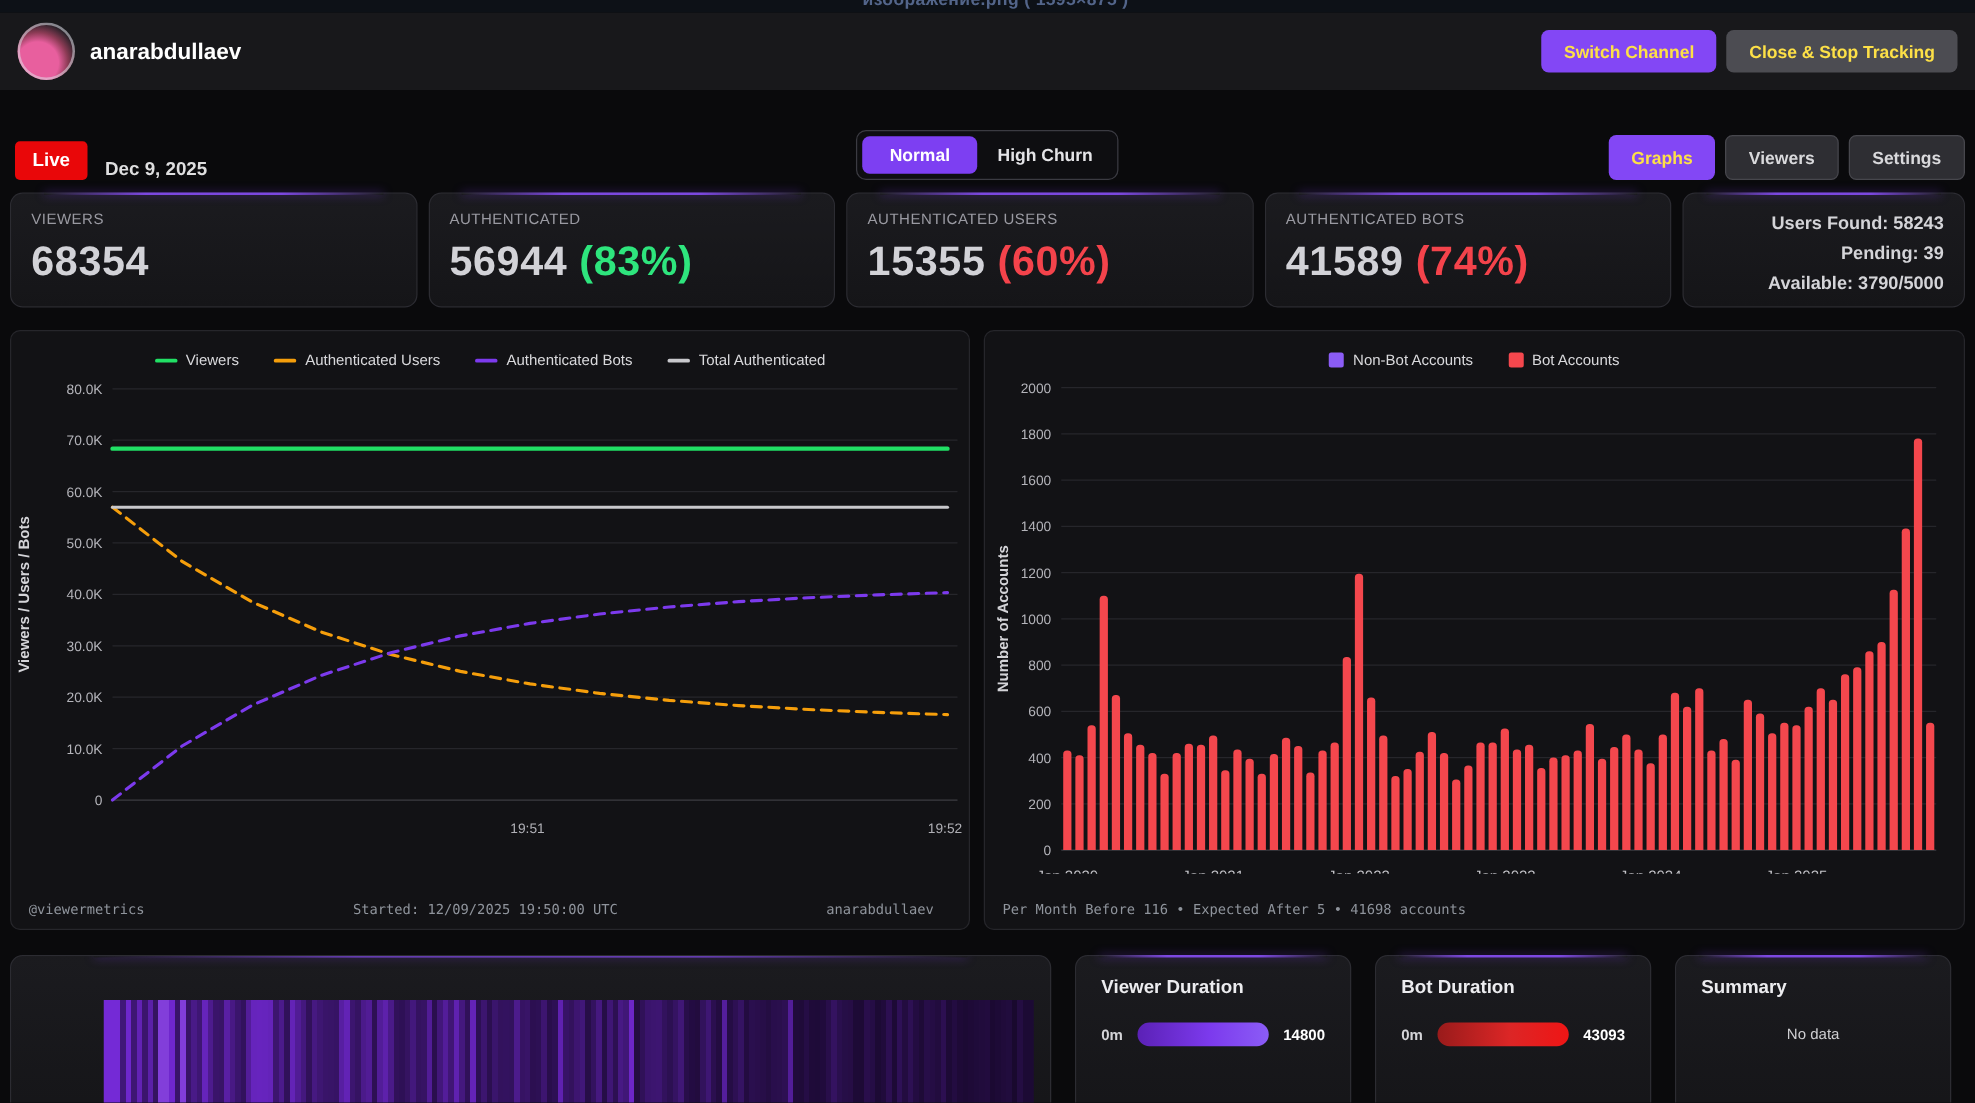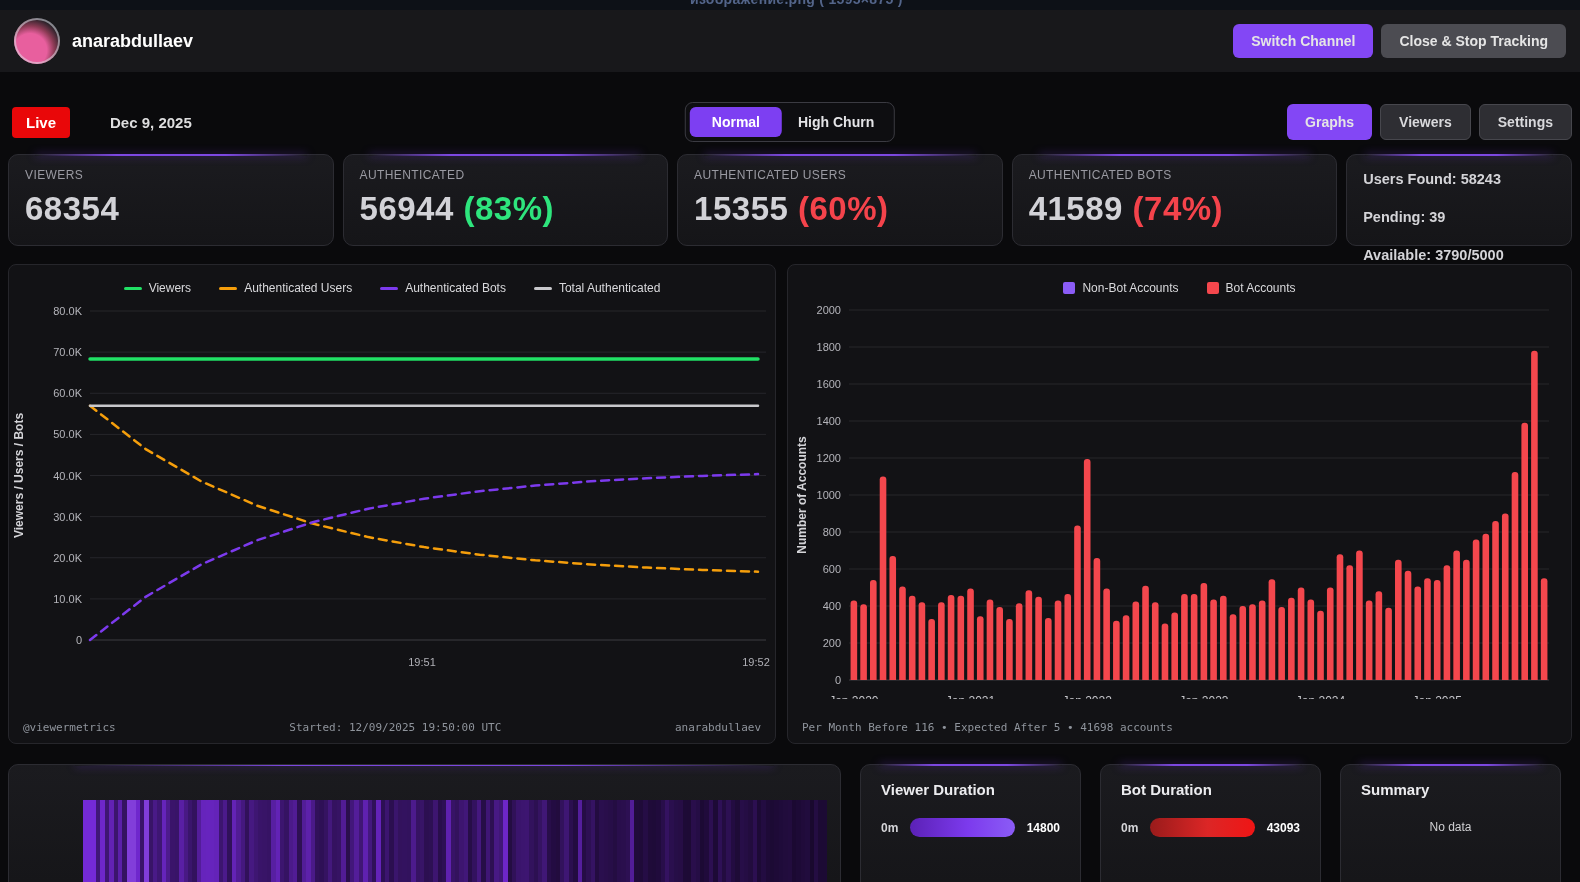--- a/index.html
+++ b/index.html
@@ -15,28 +15,28 @@
   .app-header { height:62px; background:#18181b; display:flex; align-items:center;
                 padding:0 14px; gap:12px; }
   .avatar { width:46px; height:46px; border-radius:50%; flex:0 0 auto;
             background: radial-gradient(circle at 35% 70%, #e85f9e 0 38%, #8c3b55 55%, #1f1f24 75%);
             box-shadow: inset 0 0 0 2px rgba(220,220,230,.55); }
   .user-info { flex:1 1 auto; min-width:0; }
   .user-name { font-size:18px; font-weight:bold; color:#ffffff; line-height:22px; }
   .user-sub  { font-size:13px; font-weight:bold; color:#c9c9ce; margin-top:3px; white-space:nowrap; }
   .hdr-btns { display:flex; gap:8px; flex:0 0 auto; }
   .btn { border:none; cursor:pointer; border-radius:6px; font-weight:bold; font-size:14px;
-         padding:9px 18px; color:#e5e5e5; font-family:inherit; }
+         padding:9px 18px; color:#fde047; font-family:inherit; }
   .btn-purple { background:#8347f5; }
   .btn-gray   { background:#4c4c52; }
   .btn-dark   { background:#2e2e33; border:1px solid #47474d; color:#d9d9dc; }
 
   
   .content { padding:0 8px; }
-  .toolbar { margin-top:28px; height:44px; display:flex; align-items:center; position:relative;gap:26px; }
+  .toolbar { margin-top:28px; height:44px; display:flex; align-items:flex-end; position:relative; }
   .live-badge { background:#e90709; color:#fff; font-weight:bold; font-size:15px;
                 padding:7px 14px; border-radius:4px; margin-left:4px; }
   .date-label { margin-left:14px; font-size:15px; font-weight:600; color:#dededf; }
   .mode-toggle { position:absolute; left:50%; transform:translateX(-50%);
                  display:flex; align-items:center; background:#0e0e11; border:1px solid #3b3b42;
                  border-radius:8px; padding:4px; }
   .mode-opt { font-size:14px; font-weight:bold; color:#e4e4e7; padding:7px 16px; border-radius:6px; cursor:pointer; }
   .mode-opt.sel { background:#7d3ff2; color:#fff; padding:7px 22px; }
   .view-btns { margin-left:auto; display:flex; gap:8px; }
 
@@ -51,35 +51,35 @@
                   box-shadow:0 0 8px rgba(124,58,237,.55); }
   .stat-card { flex:1.52 1 0; padding:13px 16px 12px; height:92px; }
   .stat-card.small { flex:1 1 0; }
   .stat-label { font-size:12px; color:#9a9aa2; letter-spacing:.4px; }
   .stat-value { margin-top:8px; font-size:33px; font-weight:800; color:#d2d2d7;
                 letter-spacing:.5px; white-space:nowrap; }
   .pct.green { color:#2ee57d; }
   .pct.red   { color:#f4434b; }
   .scan-line { font-size:16px; color:#efeff1; margin-top:6px; }
   .scan-line .tiny { font-size:11px; color:#9a9aa2; }
-  .cap-line { font-size:14.5px; font-weight:bold; color:#d4d4d8; margin-top:18px; line-height:20px; }
-  .capacity-card { padding-top:14px; }
+  .cap-line { font-size:14.5px; font-weight:bold; color:#d4d4d8; margin-top:4px; line-height:20px; }
+  .capacity-card { padding-top:14px;text-align:right; }
 
   
   .charts-row { display:flex; gap:11px; margin-top:18px; height:480px; }
   .panel { position:relative; background:#121215; border:1px solid #26262b; border-radius:8px; }
   .panel-left  { width:768px; flex:0 0 auto; }
   .panel-right { flex:1 1 auto; }
   .legend { position:absolute; top:16px; left:0; right:0; display:flex; justify-content:center;
             gap:28px; align-items:center; }
   .legend-item { display:flex; align-items:center; gap:7px; font-size:12px; color:#d9d9dc; }
   .sw-line { width:18px; height:3px; border-radius:2px; }
   .sw-box  { width:12px; height:12px; border-radius:2px; }
   .chart-svg { position:absolute; top:34px; left:0; }
-  .chart-footer { position:absolute; bottom:9px; left:14px; right:14px; display:flex;
+  .chart-footer { position:absolute; bottom:9px; left:14px; right:28px; display:flex;
                   font-family:"DejaVu Sans Mono", monospace; font-size:11px; color:#8f949c; }
   .chart-footer .c { flex:1; text-align:center; }
 
   
   .bottom-row { display:flex; gap:19px; margin-top:20px; }
   .heat-card { width:833px; flex:0 0 auto; height:140px; overflow:hidden; }
   .spectro { position:absolute; left:74px; right:13px; top:35px; bottom:-10px; }
   .mini-card { width:221px; flex:0 0 auto; height:140px; padding:16px 20px; margin-left:0; }
   .mini-card + .mini-card { margin-left:0; }
   .mini-title { font-size:15px; font-weight:bold; color:#ececef; }

